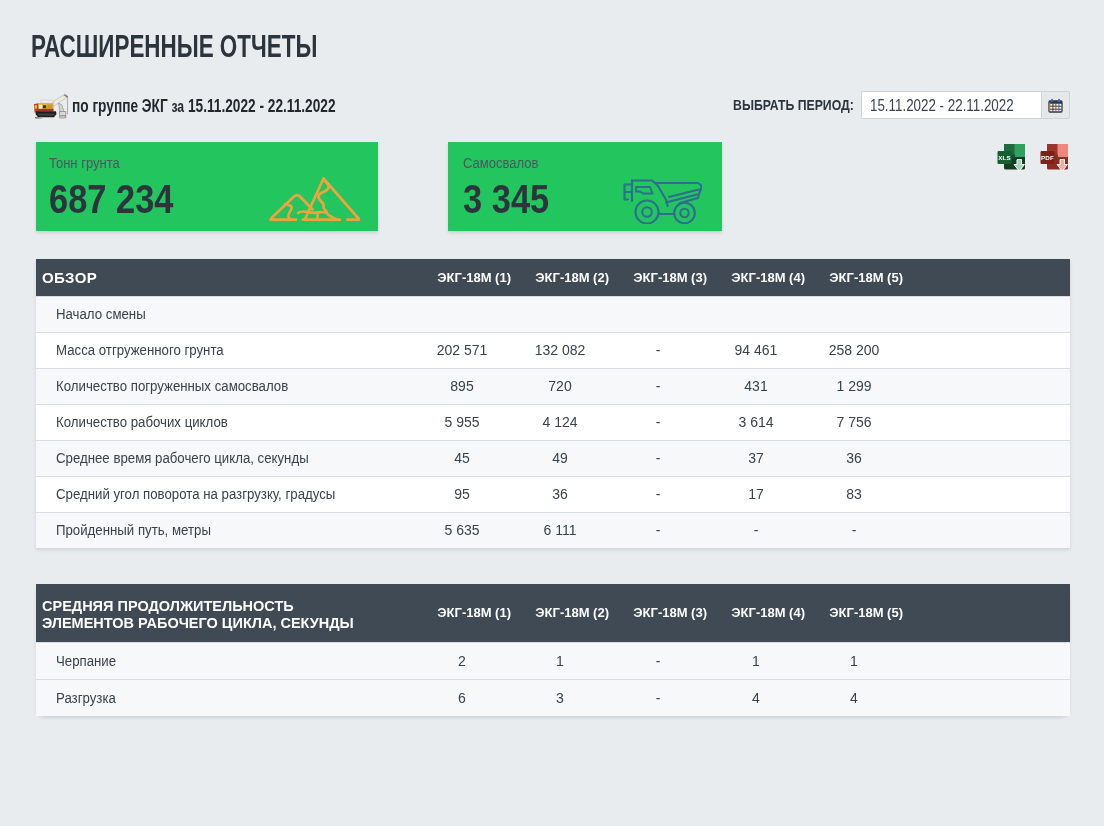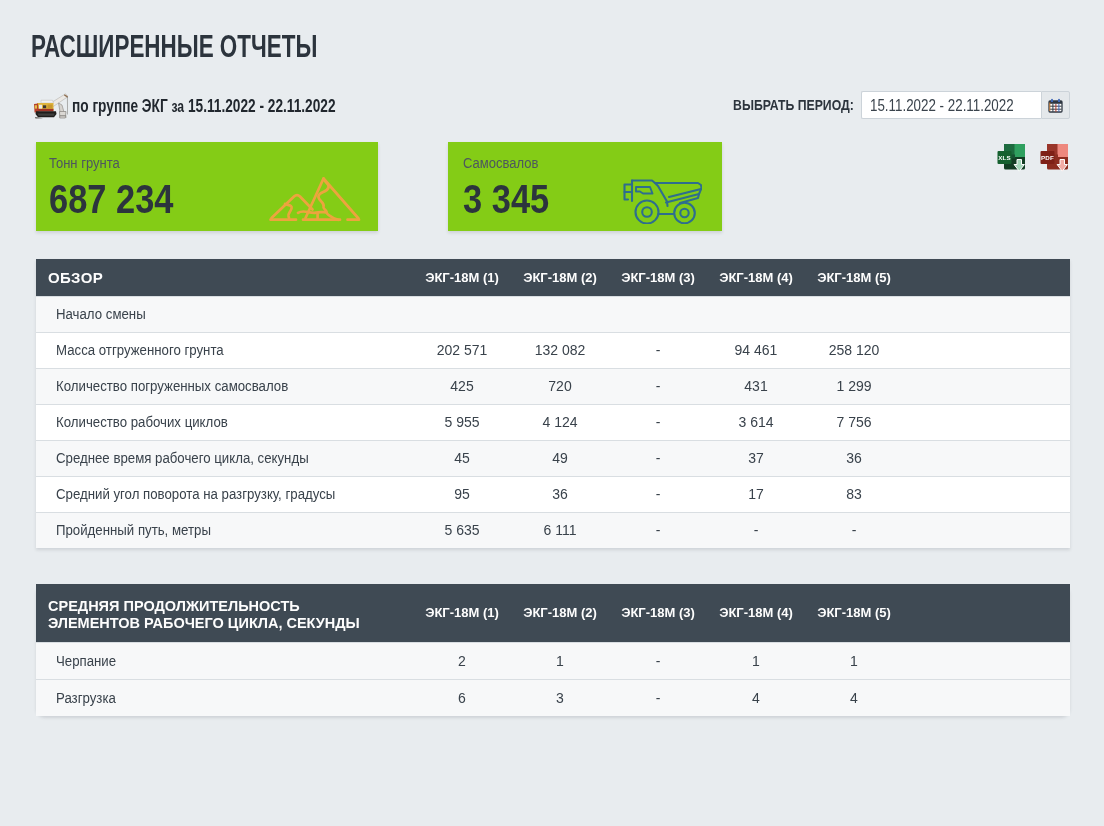--- a/index.html
+++ b/index.html
@@ -8,34 +8,34 @@
 .page { position:relative; width:1104px; height:795px; }
 h1.title { position:absolute; left:31px; top:29px; font-size:30.5px; line-height:34px; font-weight:bold; color:#2c343d; transform:scaleX(0.735); transform-origin:0 0; white-space:nowrap; }
 .sub { position:absolute; left:33px; top:91px; height:28px; display:flex; align-items:center; }
 .sub .txt { margin-left:4px; font-size:18px; font-weight:bold; color:#21272e; transform:scaleX(0.76); transform-origin:0 50%; white-space:nowrap; padding-top:3px; }
 .sub .txt .za { font-size:16px; }
 .period { position:absolute; right:34px; top:91px; height:28px; display:flex; align-items:center; }
 .period .lbl { font-size:15.5px; font-weight:bold; color:#2c343d; margin-right:7px; transform:scaleX(0.79); transform-origin:100% 50%; white-space:nowrap; }
 .period .inp { width:180px; height:28px; border:1px solid #ccd3d9; border-right:none; background:#fff; font-size:16.5px; color:#3a434c; border-radius:2px 0 0 2px; display:flex; align-items:center; }
 .period .inp span { display:inline-block; margin-left:8px; transform:scaleX(0.81); transform-origin:0 50%; white-space:nowrap; }
 .period .cal { width:29px; height:28px; border:1px solid #ccd3d9; background:#e4e8eb; display:flex; align-items:center; justify-content:center; border-radius:0 2px 2px 0; }
-.card { position:absolute; top:142px; height:89px; background:#84cc16; box-shadow:0 2px 3px rgba(60,70,80,0.15);text-align:right; }
+.card { position:absolute; top:142px; height:89px; background:#22c55e; box-shadow:0 2px 3px rgba(60,70,80,0.15);text-align:right; }
 .card .lbl { position:absolute; left:13px; top:13px; font-size:14px; color:#4d565f; transform:scaleX(0.93); transform-origin:0 0; white-space:nowrap; }
 .card .val { position:absolute; left:13px; top:36px; font-size:41px; line-height:42px; font-weight:bold; color:#2c343d; transform:scaleX(0.84); transform-origin:0 0; white-space:nowrap; }
 .card1 { left:36px; width:342px; }
 .card2 { left:401px; width:274px;margin-left:47px; }
 .card2 .lbl, .card2 .val { left:15px; }
 .icon-mount { position:absolute; left:232px; top:34px; }
 .icon-truck { position:absolute; left:174px; top:30px; }
 .dl { position:absolute; top:144px; width:29px; height:29px; }
 .dl.xls { left:997px; }
 .dl.pdf { left:1040px; }
 table.rep { position:absolute; left:36px; width:1034px; border-collapse:collapse; table-layout:fixed; box-shadow:0 2px 3px rgba(60,70,80,0.15); background:#fff; }
-table.rep th { background:#3f4a54; color:#fdfdfd; font-weight:bold; text-align:center; font-size:13px; }
-table.rep th.first { text-align:left; padding-left:12px; font-size:15px; letter-spacing:0.4px; }
+table.rep th { background:#3f4a54; color:#fdfdfd; font-weight:bold; text-align:right; font-size:13px; }
+table.rep th.first { text-align:left; padding-left:6px; font-size:15px; letter-spacing:0.4px; }
 table.rep td { font-size:14px; color:#39424b; text-align:center; border-top:1px solid #d9dee2; }
 table.rep td.first { text-align:left; padding-left:20px; font-size:14px; }
 table.rep td.first span { display:inline-block; transform:scaleX(0.945); transform-origin:0 50%; white-space:nowrap; }
 table.rep tr.odd td { background:#f7f8f9; }
 table.rep tr:first-child td { border-top:none; }
 .t1 { top:259px; }
 .t1 th { height:37px; }
 .t1 td { height:36px; }
 .t2 { top:584px;border-radius:9px; }
 .t2 th { height:58px; }
@@ -179,26 +179,26 @@
           <td></td>
           <td></td>
           <td></td>
         </tr>
     <tr>
           <td class="first"><span>Масса отгруженного грунта</span></td>
           <td>202 571</td>
           <td>132 082</td>
           <td>-</td>
           <td>94 461</td>
-          <td>258 120</td>
+          <td>258 200</td>
           <td></td>
         </tr>
     <tr class="odd">
           <td class="first"><span>Количество погруженных самосвалов</span></td>
-          <td>425</td>
+          <td>895</td>
           <td>720</td>
           <td>-</td>
           <td>431</td>
           <td>1 299</td>
           <td></td>
         </tr>
     <tr>
           <td class="first"><span>Количество рабочих циклов</span></td>
           <td>5 955</td>
           <td>4 124</td>

